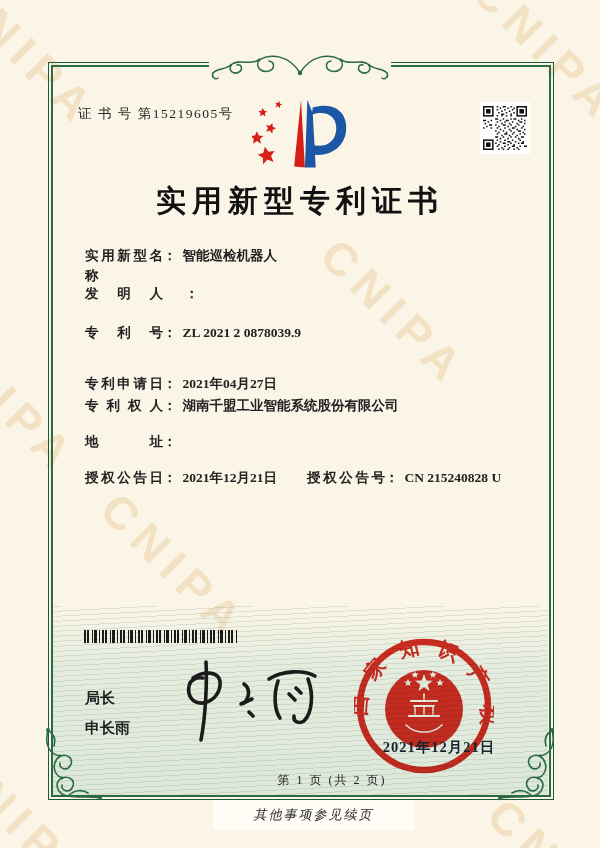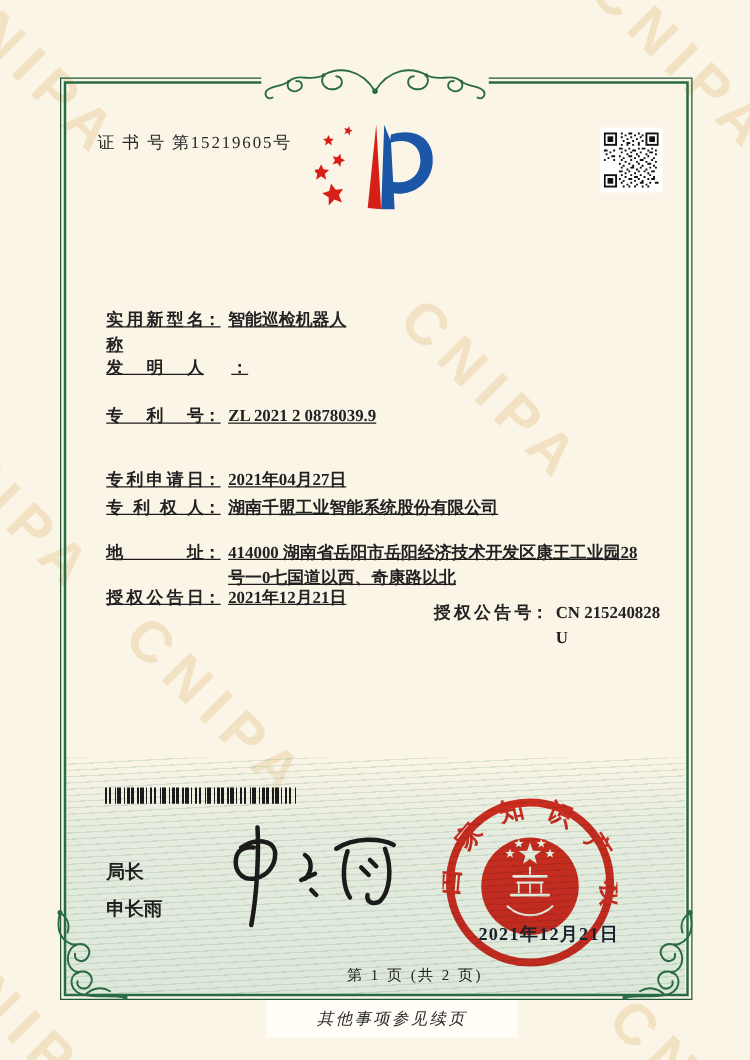--- a/index.html
+++ b/index.html
@@ -20,25 +20,25 @@
   .frame-inner{position:absolute;inset:2px;border:2.4px solid #2a6b46;}
   .orn{position:absolute;z-index:3;}
   
   .cert-no{position:absolute;z-index:4;left:78px;top:105px;font-size:13.5px;letter-spacing:1.5px;color:#262626;}
   .logo{position:absolute;z-index:4;left:252px;top:97px;width:98px;height:80px;}
   .qr{position:absolute;z-index:4;left:480px;top:102px;width:50px;height:52px;background:#fff;padding:3px;box-sizing:border-box;}
   .title{position:absolute;z-index:4;left:0;top:181px;width:100%;text-align:center;
          font-size:30px;font-weight:700;letter-spacing:6px;color:#111;}
   
   .fields{position:absolute;z-index:4;left:85px;top:246px;width:445px;font-size:13.5px;}
-  .frow{position:absolute;left:0;display:flex;line-height:19.5px;text-decoration:underline;}
+  .frow{position:absolute;left:0;display:flex;line-height:19.5px;}
   .flabel{display:inline-block;width:78px;text-align:justify;text-align-last:justify;font-weight:700;color:#222;flex:0 0 78px;}
   .fcolon{font-weight:700;margin-right:6px;}
   .fvalue{font-weight:600;color:#222;white-space:pre-line;max-width:352px;}
-  .fgroup2{position:absolute;left:222px;top:12px;display:flex;margin-left:40px;}
+  .fgroup2{position:absolute;left:222px;top:0;display:flex;}
   
   .paras{position:absolute;z-index:4;left:72px;top:496px;width:458px;font-size:13.5px;
          line-height:21.5px;font-style:italic;letter-spacing:1px;color:#2a2a2a;}
   .paras p{margin:0;text-indent:2em;}
   
   .barcode{position:absolute;z-index:4;left:84px;top:630px;width:154px;height:13px;
            background:repeating-linear-gradient(90deg,#1a1a1a 0 2px,transparent 2px 3px,
            #1a1a1a 3px 5px,transparent 5px 8px,#1a1a1a 8px 9px,transparent 9px 10px,
            #1a1a1a 10px 13px,transparent 13px 15px,#1a1a1a 15px 16px,transparent 16px 18px);}
   
@@ -173,20 +173,21 @@
                M8,16h1v1h-1z M10,17h1v1h-1z M13,16h1v1h-1z M15,17h1v1h-1z M18,16h1v1h-1z M20,17h1v1h-1z M23,16h2v1h-2z M26,17h1v1h-1z
                M9,18h1v1h-1z M12,19h1v1h-1z M14,18h2v1h-2z M17,19h1v1h-1z M19,18h1v1h-1z M22,19h1v1h-1z M24,18h1v1h-1z M27,18h1v1h-1z
                M8,20h2v1h-2z M11,21h1v1h-1z M13,20h1v1h-1z M16,21h1v1h-1z M18,20h1v1h-1z M21,20h1v1h-1z M23,21h1v1h-1z M25,20h2v1h-2z
                M9,22h1v1h-1z M11,23h1v1h-1z M14,22h1v1h-1z M16,23h2v1h-2z M19,22h1v1h-1z M21,23h1v1h-1z M24,22h1v1h-1z M26,23h1v1h-1z
                M8,24h1v1h-1z M10,25h1v1h-1z M13,24h2v1h-2z M16,25h1v1h-1z M18,24h1v1h-1z M20,25h1v1h-1z M23,24h1v1h-1z M25,24h2v1h-2z
                M9,26h1v1h-1z M12,27h1v1h-1z M14,26h1v1h-1z M17,27h1v1h-1z M19,26h2v1h-2z M22,27h1v1h-1z M24,26h1v1h-1z M27,26h2v1h-2z
                M10,28h1v1h-1z M13,28h1v1h-1z M16,28h1v1h-1z M20,28h1v1h-1z M23,28h1v1h-1z"></path>
     </g>
   </svg>
 
+  <div class="title">实用新型专利证书</div>
 
   <div class="fields">
     <div class="frow" style="top:0;">
       <span class="flabel">实用新型名称</span>
         <span class="fcolon">：</span>
       <span class="fvalue">智能巡检机器人</span>
     </div>
     <div class="frow" style="top:38px;gap:22px;">
       <span class="flabel">发明人</span>
         <span class="fcolon">：</span>
@@ -202,22 +203,20 @@
       <span class="fvalue">2021年04月27日</span>
     </div>
     <div class="frow" style="top:150px;">
       <span class="flabel">专利权人</span>
         <span class="fcolon">：</span>
       <span class="fvalue">湖南千盟工业智能系统股份有限公司</span>
     </div>
     <div class="frow" style="top:186px;">
       <span class="flabel">地址</span>
         <span class="fcolon">：</span>
-      <span class="fvalue">414000 湖南省岳阳市岳阳经济技术开发区康王工业园28
-号一0七国道以西、奇康路以北</span>
     </div>
     <div class="frow" style="top:222px;width:445px;">
       <span class="flabel">授权公告日</span>
         <span class="fcolon">：</span>
       <span class="fvalue">2021年12月21日</span>
       <span class="fgroup2">
         <span class="flabel">授权公告号</span>
           <span class="fcolon">：</span>
         <span class="fvalue">CN 215240828 U</span>
       </span>

